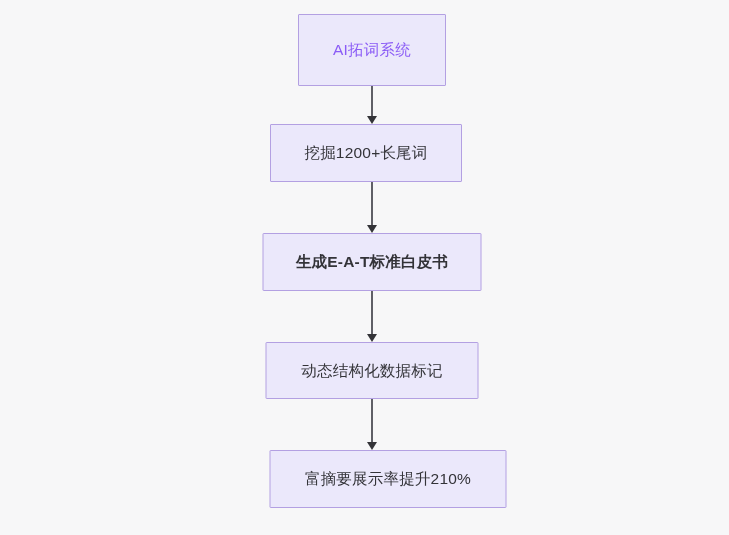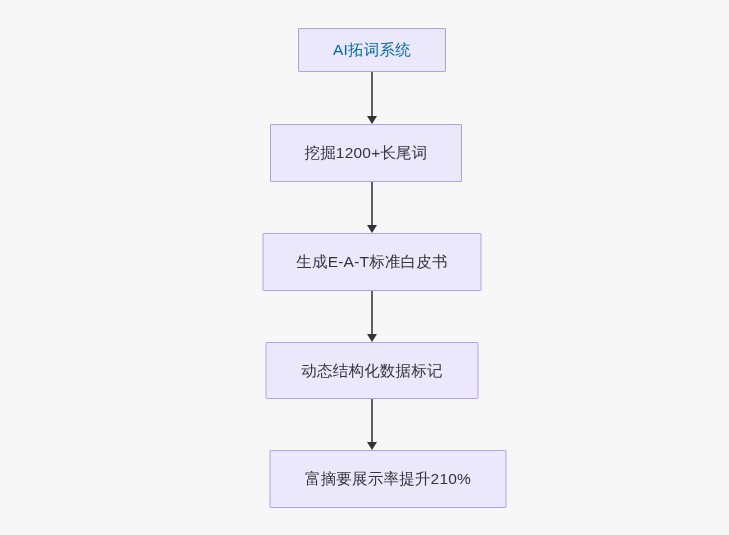--- a/index.html
+++ b/index.html
@@ -82,27 +82,27 @@
   </div>
   <div class="edge" id="edge-2" style="left: 372px; top: 291px; width: 14px; height: 51px;">
     <div class="edge-line" style="height: 44px; background: rgb(95, 95, 102);"></div>
     <div class="edge-head" style="top: 43px; border-top-color: rgb(51, 51, 56);"></div>
   </div>
   <div class="edge" id="edge-3" style="left: 372px; top: 399px; width: 14px; height: 51px;">
     <div class="edge-line" style="height: 44px; background: rgb(95, 95, 102);"></div>
     <div class="edge-head" style="top: 43px; border-top-color: rgb(51, 51, 56);"></div>
   </div>
 
-  <div class="node" id="node-0" style="left: 372px; top: 14px; width: 148px; height: 44px; background: rgb(235, 232, 251); border-color: rgb(179, 160, 226); color: #0369a1; margin-top: 14px;">
+  <div class="node" id="node-0" style="left: 372px; top: 14px; width: 148px; height: 72px; background: rgb(235, 232, 251); border-color: rgb(179, 160, 226); color: #8b5cf6;">
     <span class="node-label">AI拓词系统</span>
   </div>
   <div class="node" id="node-1" style="left: 366px; top: 124px; width: 192px; height: 58px; background: rgb(235, 232, 251); border-color: rgb(179, 160, 226); color: rgb(51, 51, 56);">
     <span class="node-label">挖掘1200+长尾词</span>
   </div>
-  <div class="node" id="node-2" style="left: 372px; top: 233px; width: 219px; height: 58px; background: rgb(235, 232, 251); border-color: rgb(179, 160, 226); color: rgb(51, 51, 56);">
+  <div class="node" id="node-2" style="left: 372px; top: 233px; width: 219px; height: 58px; background: rgb(235, 232, 251); border-color: rgb(179, 160, 226); color: rgb(51, 51, 56); font-weight: bold;">
     <span class="node-label">生成E-A-T标准白皮书</span>
   </div>
   <div class="node" id="node-3" style="left: 372px; top: 342px; width: 213px; height: 57px; background: rgb(235, 232, 251); border-color: rgb(179, 160, 226); color: rgb(51, 51, 56); text-align: center;">
     <span class="node-label">动态结构化数据标记</span>
   </div>
   <div class="node" id="node-4" style="left: 388px; top: 450px; width: 237px; height: 58px; background: rgb(235, 232, 251); border-color: rgb(179, 160, 226); color: rgb(51, 51, 56);">
     <span class="node-label">富摘要展示率提升210%</span>
   </div>
 
 </div>

